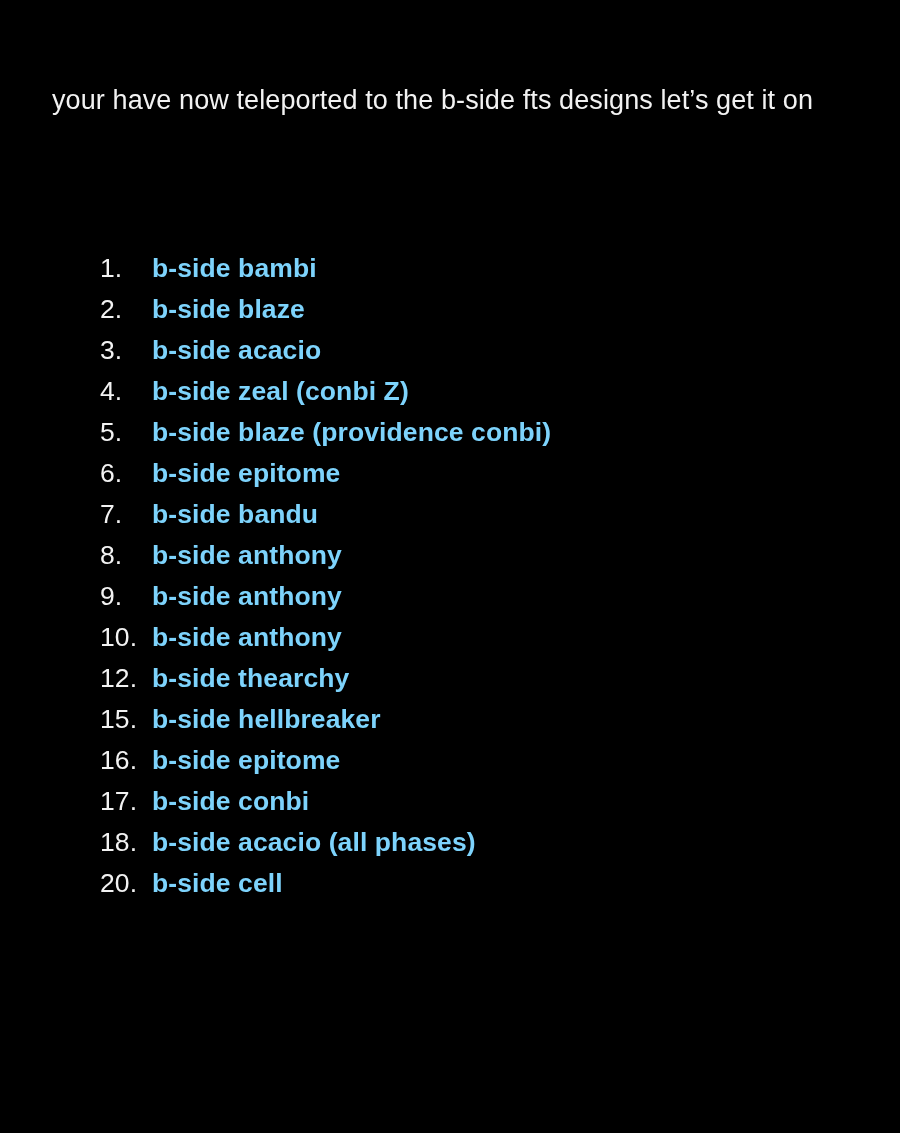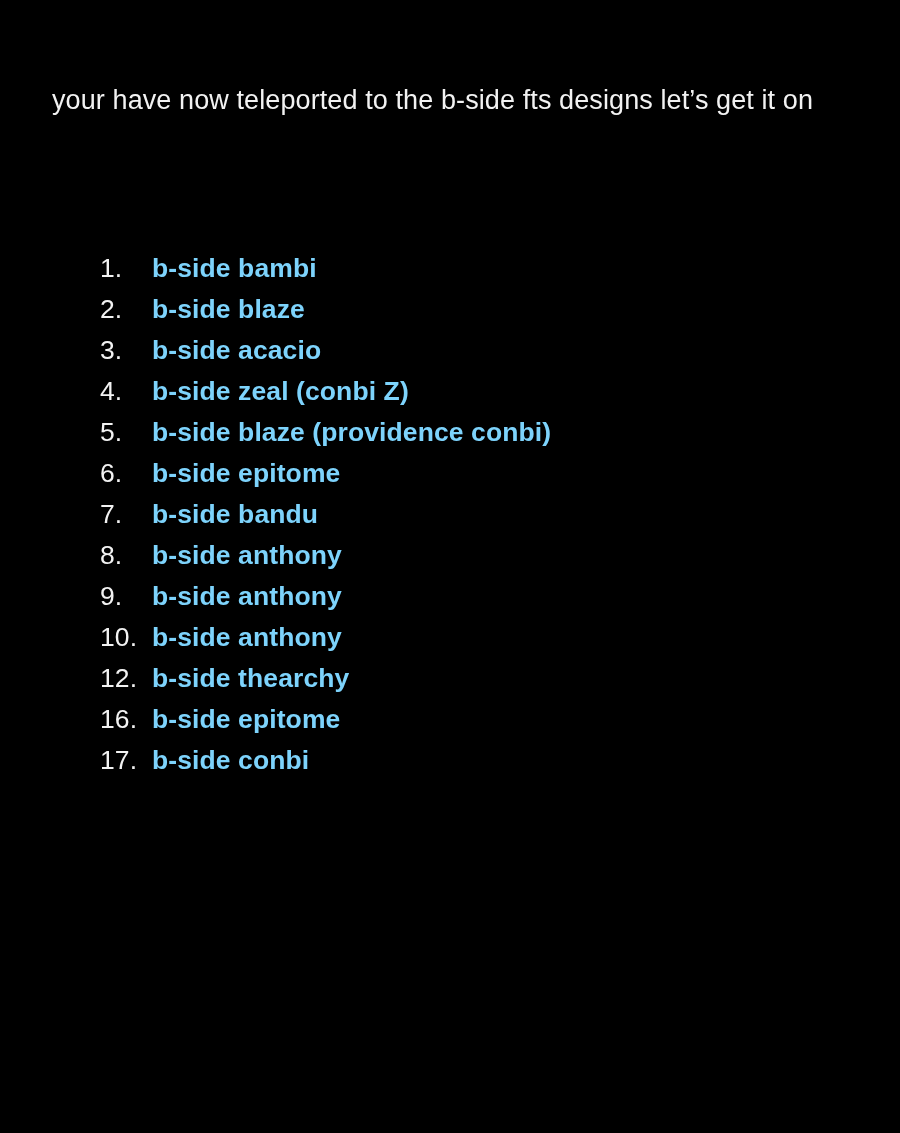--- a/index.html
+++ b/index.html
@@ -108,22 +108,34 @@
     </div>
     <div class="list-item">
       <span class="list-num">10.</span>
       <span class="list-text">b-side anthony</span>
     </div>
     <div class="list-item">
       <span class="list-num">12.</span>
       <span class="list-text">b-side thearchy</span>
     </div>
     <div class="list-item">
+      <span class="list-num">15.</span>
+      <span class="list-text">b-side hellbreaker</span>
+    </div>
+    <div class="list-item">
       <span class="list-num">16.</span>
       <span class="list-text">b-side epitome</span>
     </div>
     <div class="list-item">
       <span class="list-num">17.</span>
       <span class="list-text">b-side conbi</span>
     </div>
+    <div class="list-item">
+      <span class="list-num">18.</span>
+      <span class="list-text">b-side acacio (all phases)</span>
+    </div>
+    <div class="list-item">
+      <span class="list-num">20.</span>
+      <span class="list-text">b-side cell</span>
+    </div>
 
   </div>
 </div>
 
 </body></html>

